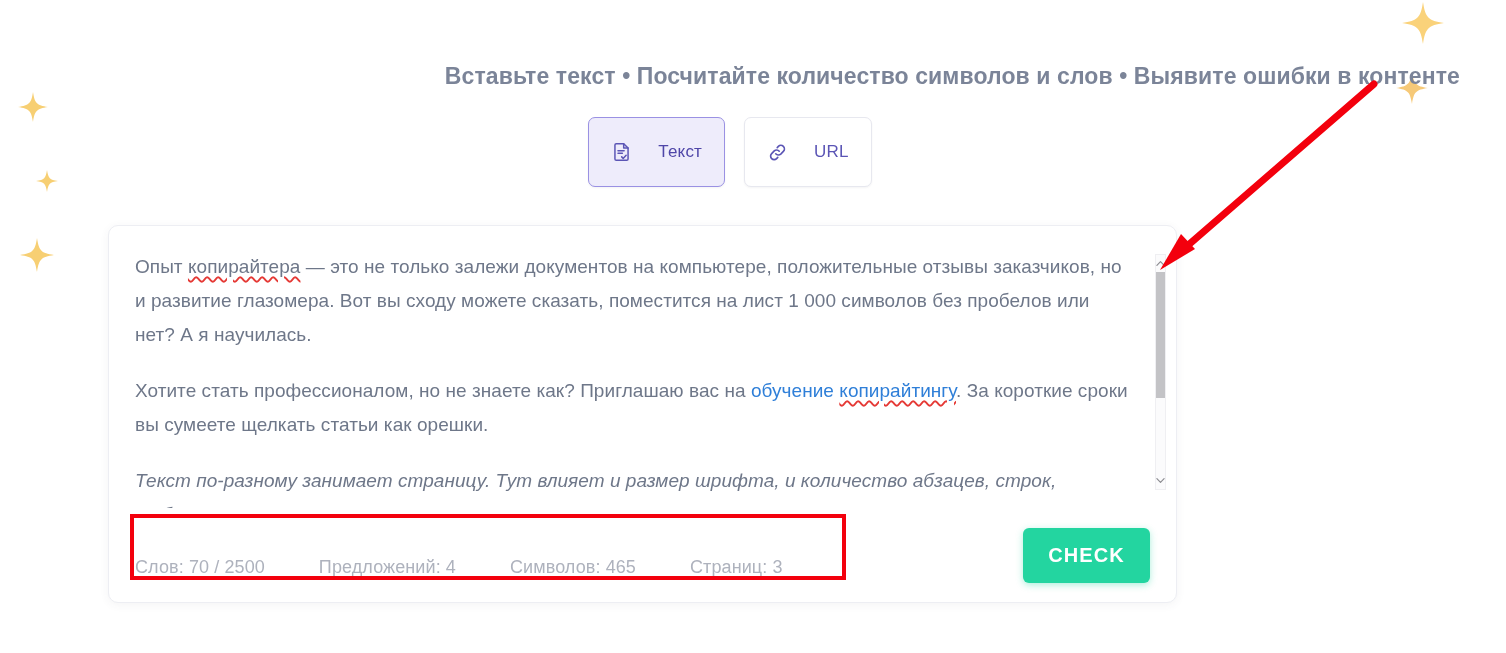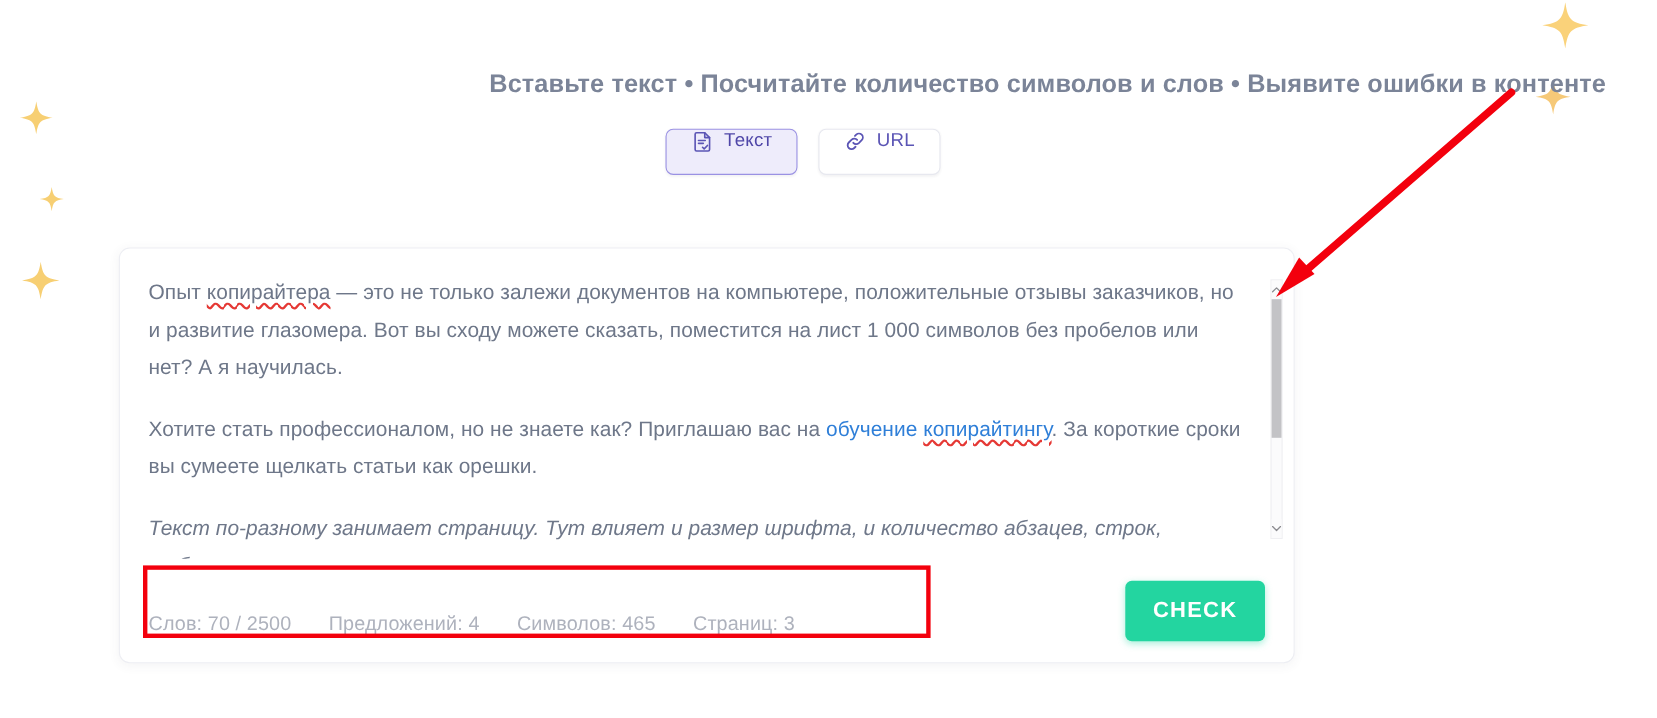--- a/index.html
+++ b/index.html
@@ -43,25 +43,25 @@
   .tabs {
     position: absolute;
     left: 0;
     top: 117px;
     width: 1460px;
     display: flex;
     justify-content: center;
     gap: 19px;
   }
   .tab {
-    height: 42px;
-    box-sizing: border-box;
-    display: flex;
-    align-items: flex-start;
-    gap: 9px;
+    height: 70px;
+    box-sizing: border-box;
+    display: flex;
+    align-items: center;
+    gap: 26px;
     padding: 0 22px;
     border-radius: 7px;
     font-size: 17px;
     letter-spacing: .2px;
     background: #ffffff;
     border: 1px solid #e7e8ef;
     color: #5b55b5;
     cursor: pointer;
     box-shadow: 0 1px 2px rgba(30,30,60,.05);
   }
@@ -159,21 +159,21 @@
     cursor: pointer;
   }
 
   
   .statsbar {
     position: absolute;
     left: 26px;
     bottom: 24px;
     display: flex;
     align-items: center;
-    gap: 34px;
+    gap: 54px;
     font-size: 18px;
     color: #aeb2bd;
     letter-spacing: .1px;
     white-space: nowrap;
   }
   .stat { cursor: default; }
 
   
   .stats-highlight {
     position: absolute;

